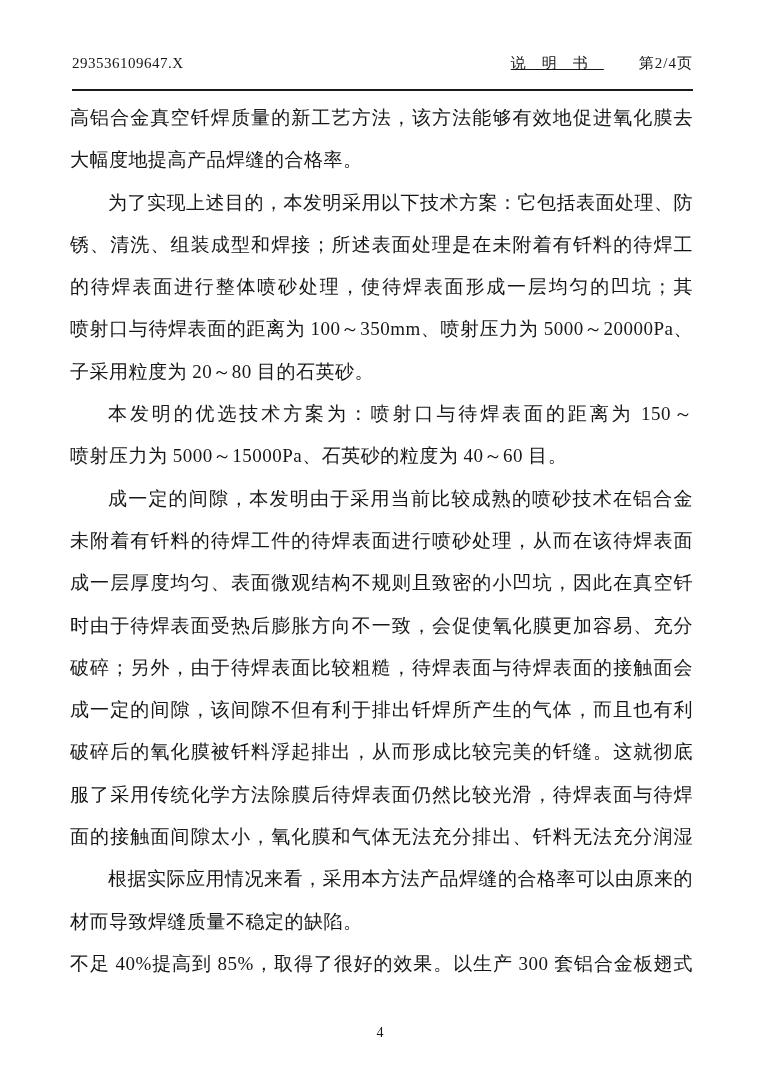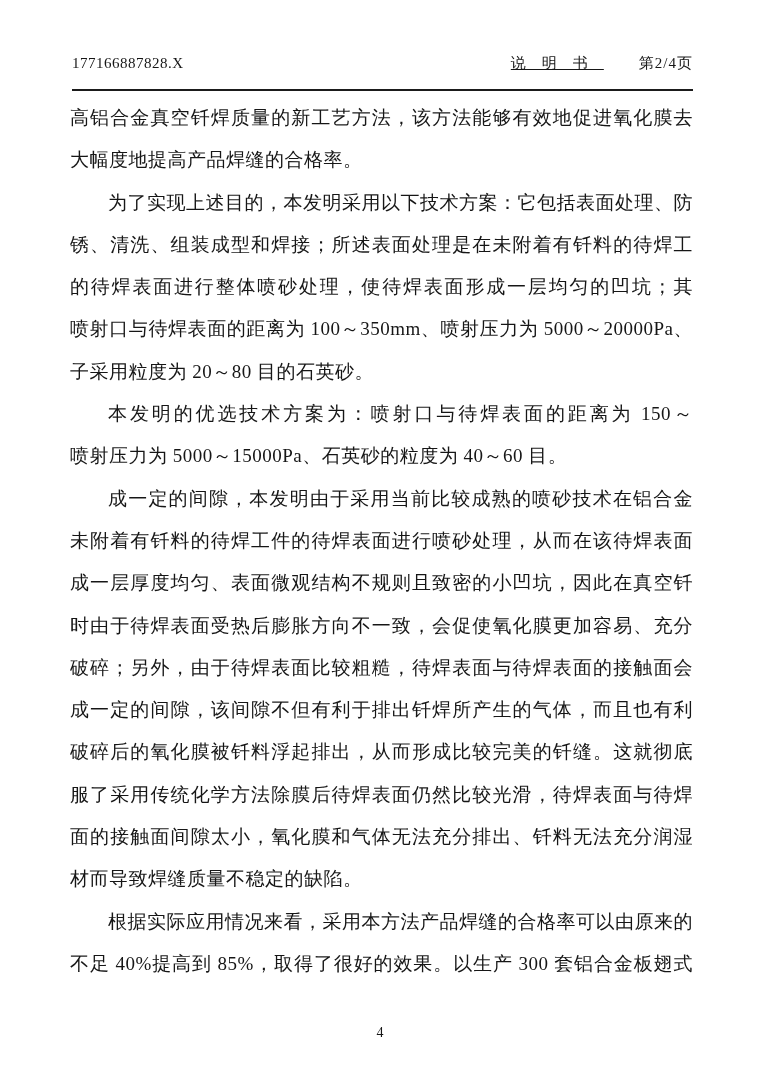--- a/index.html
+++ b/index.html
@@ -60,21 +60,21 @@
     text-align: center;
     font-size: 14px;
   }
 </style>
 </head>
 <body>
 
 <div class="page">
 
   <div class="header">
-    <span class="app-no">177166887828.X</span>
+    <span class="app-no">293536109647.X</span>
     <span class="header-right">
       <span class="doc-title">说明书</span>
       <span class="page-ind">第2/4页</span>
     </span>
   </div>
 
   <div class="rule"></div>
 
   <div class="textblock" id="textblock">
       <div class="line full">高铝合金真空钎焊质量的新工艺方法，该方法能够有效地促进氧化膜去除，</div>
@@ -88,20 +88,20 @@
       <div class="line">喷射压力为 5000～15000Pa、石英砂的粒度为 40～60 目。</div>
       <div class="line full indent">成一定的间隙，本发明由于采用当前比较成熟的喷砂技术在铝合金</div>
       <div class="line full">未附着有钎料的待焊工件的待焊表面进行喷砂处理，从而在该待焊表面形</div>
       <div class="line full">成一层厚度均匀、表面微观结构不规则且致密的小凹坑，因此在真空钎焊</div>
       <div class="line full">时由于待焊表面受热后膨胀方向不一致，会促使氧化膜更加容易、充分地</div>
       <div class="line full">破碎；另外，由于待焊表面比较粗糙，待焊表面与待焊表面的接触面会形</div>
       <div class="line full">成一定的间隙，该间隙不但有利于排出钎焊所产生的气体，而且也有利于</div>
       <div class="line full">破碎后的氧化膜被钎料浮起排出，从而形成比较完美的钎缝。这就彻底克</div>
       <div class="line full">服了采用传统化学方法除膜后待焊表面仍然比较光滑，待焊表面与待焊表</div>
       <div class="line full">面的接触面间隙太小，氧化膜和气体无法充分排出、钎料无法充分润湿母</div>
+      <div class="line full indent">根据实际应用情况来看，采用本方法产品焊缝的合格率可以由原来的</div>
       <div class="line">材而导致焊缝质量不稳定的缺陷。</div>
-      <div class="line full indent">根据实际应用情况来看，采用本方法产品焊缝的合格率可以由原来的</div>
       <div class="line full">不足 40%提高到 85%，取得了很好的效果。以生产 300 套铝合金板翅式散热</div>
     </div>
 
   <div class="footer">4</div>
 
 </div>
 
 </body></html>

